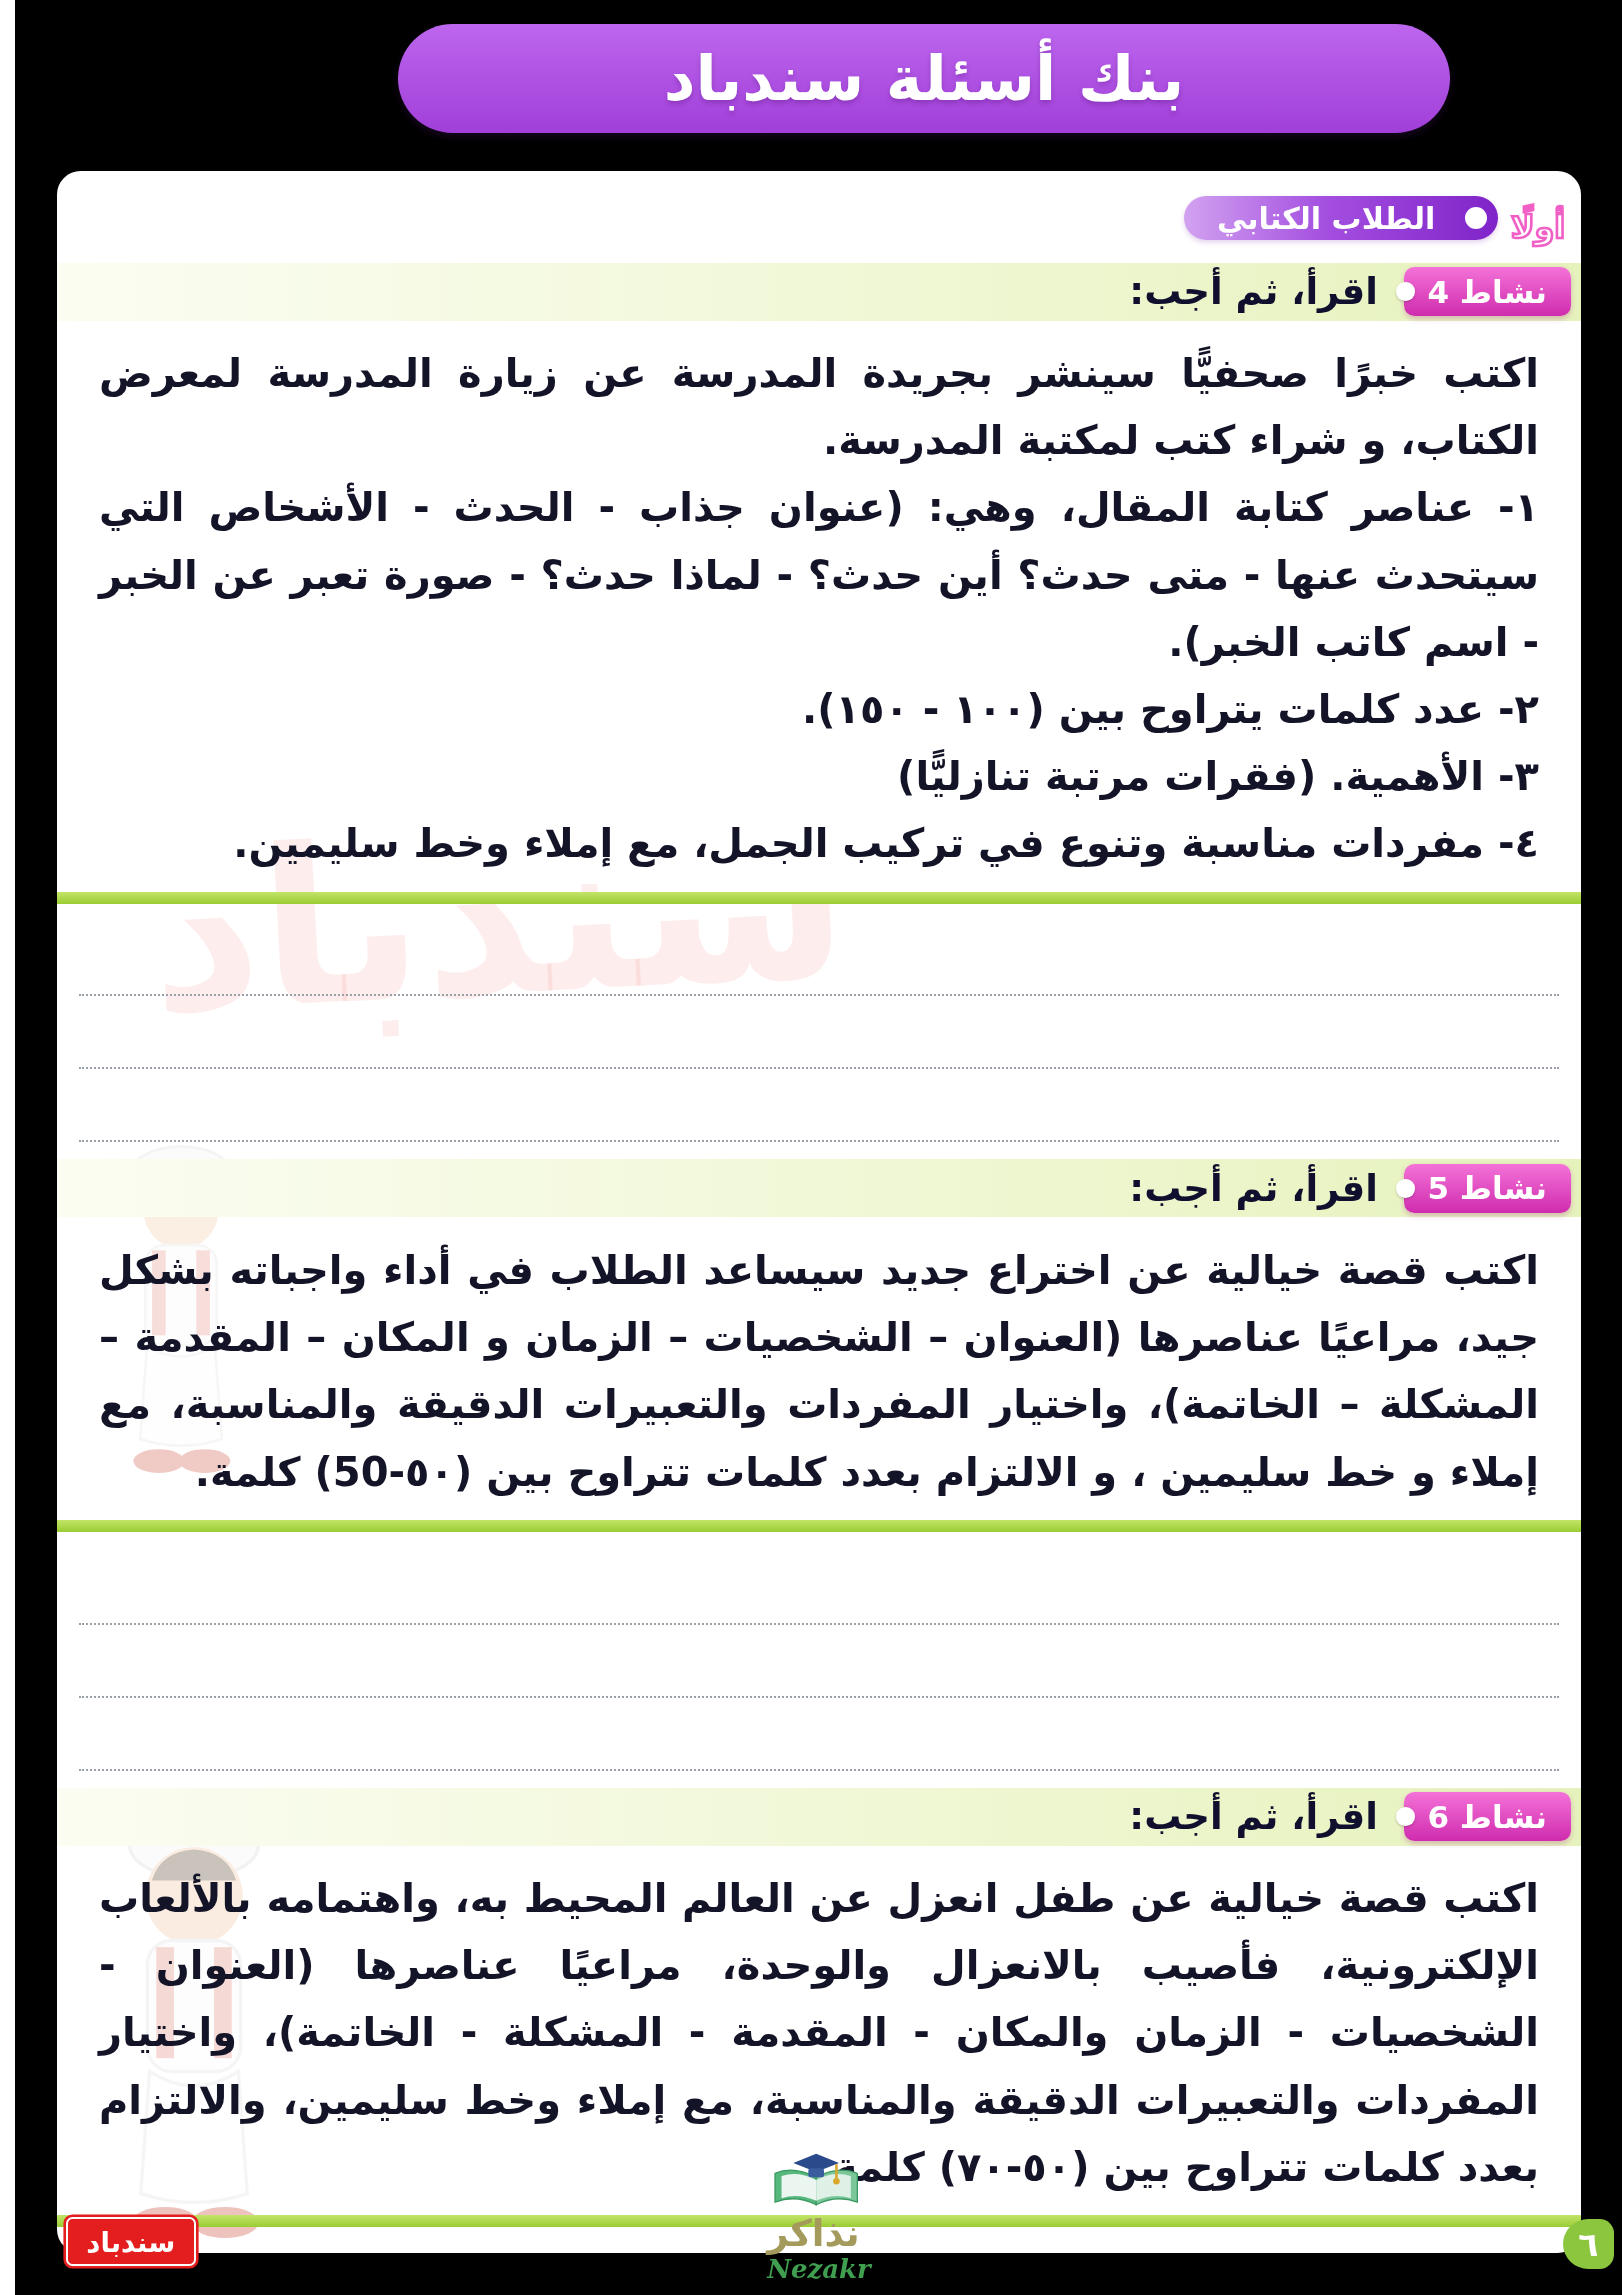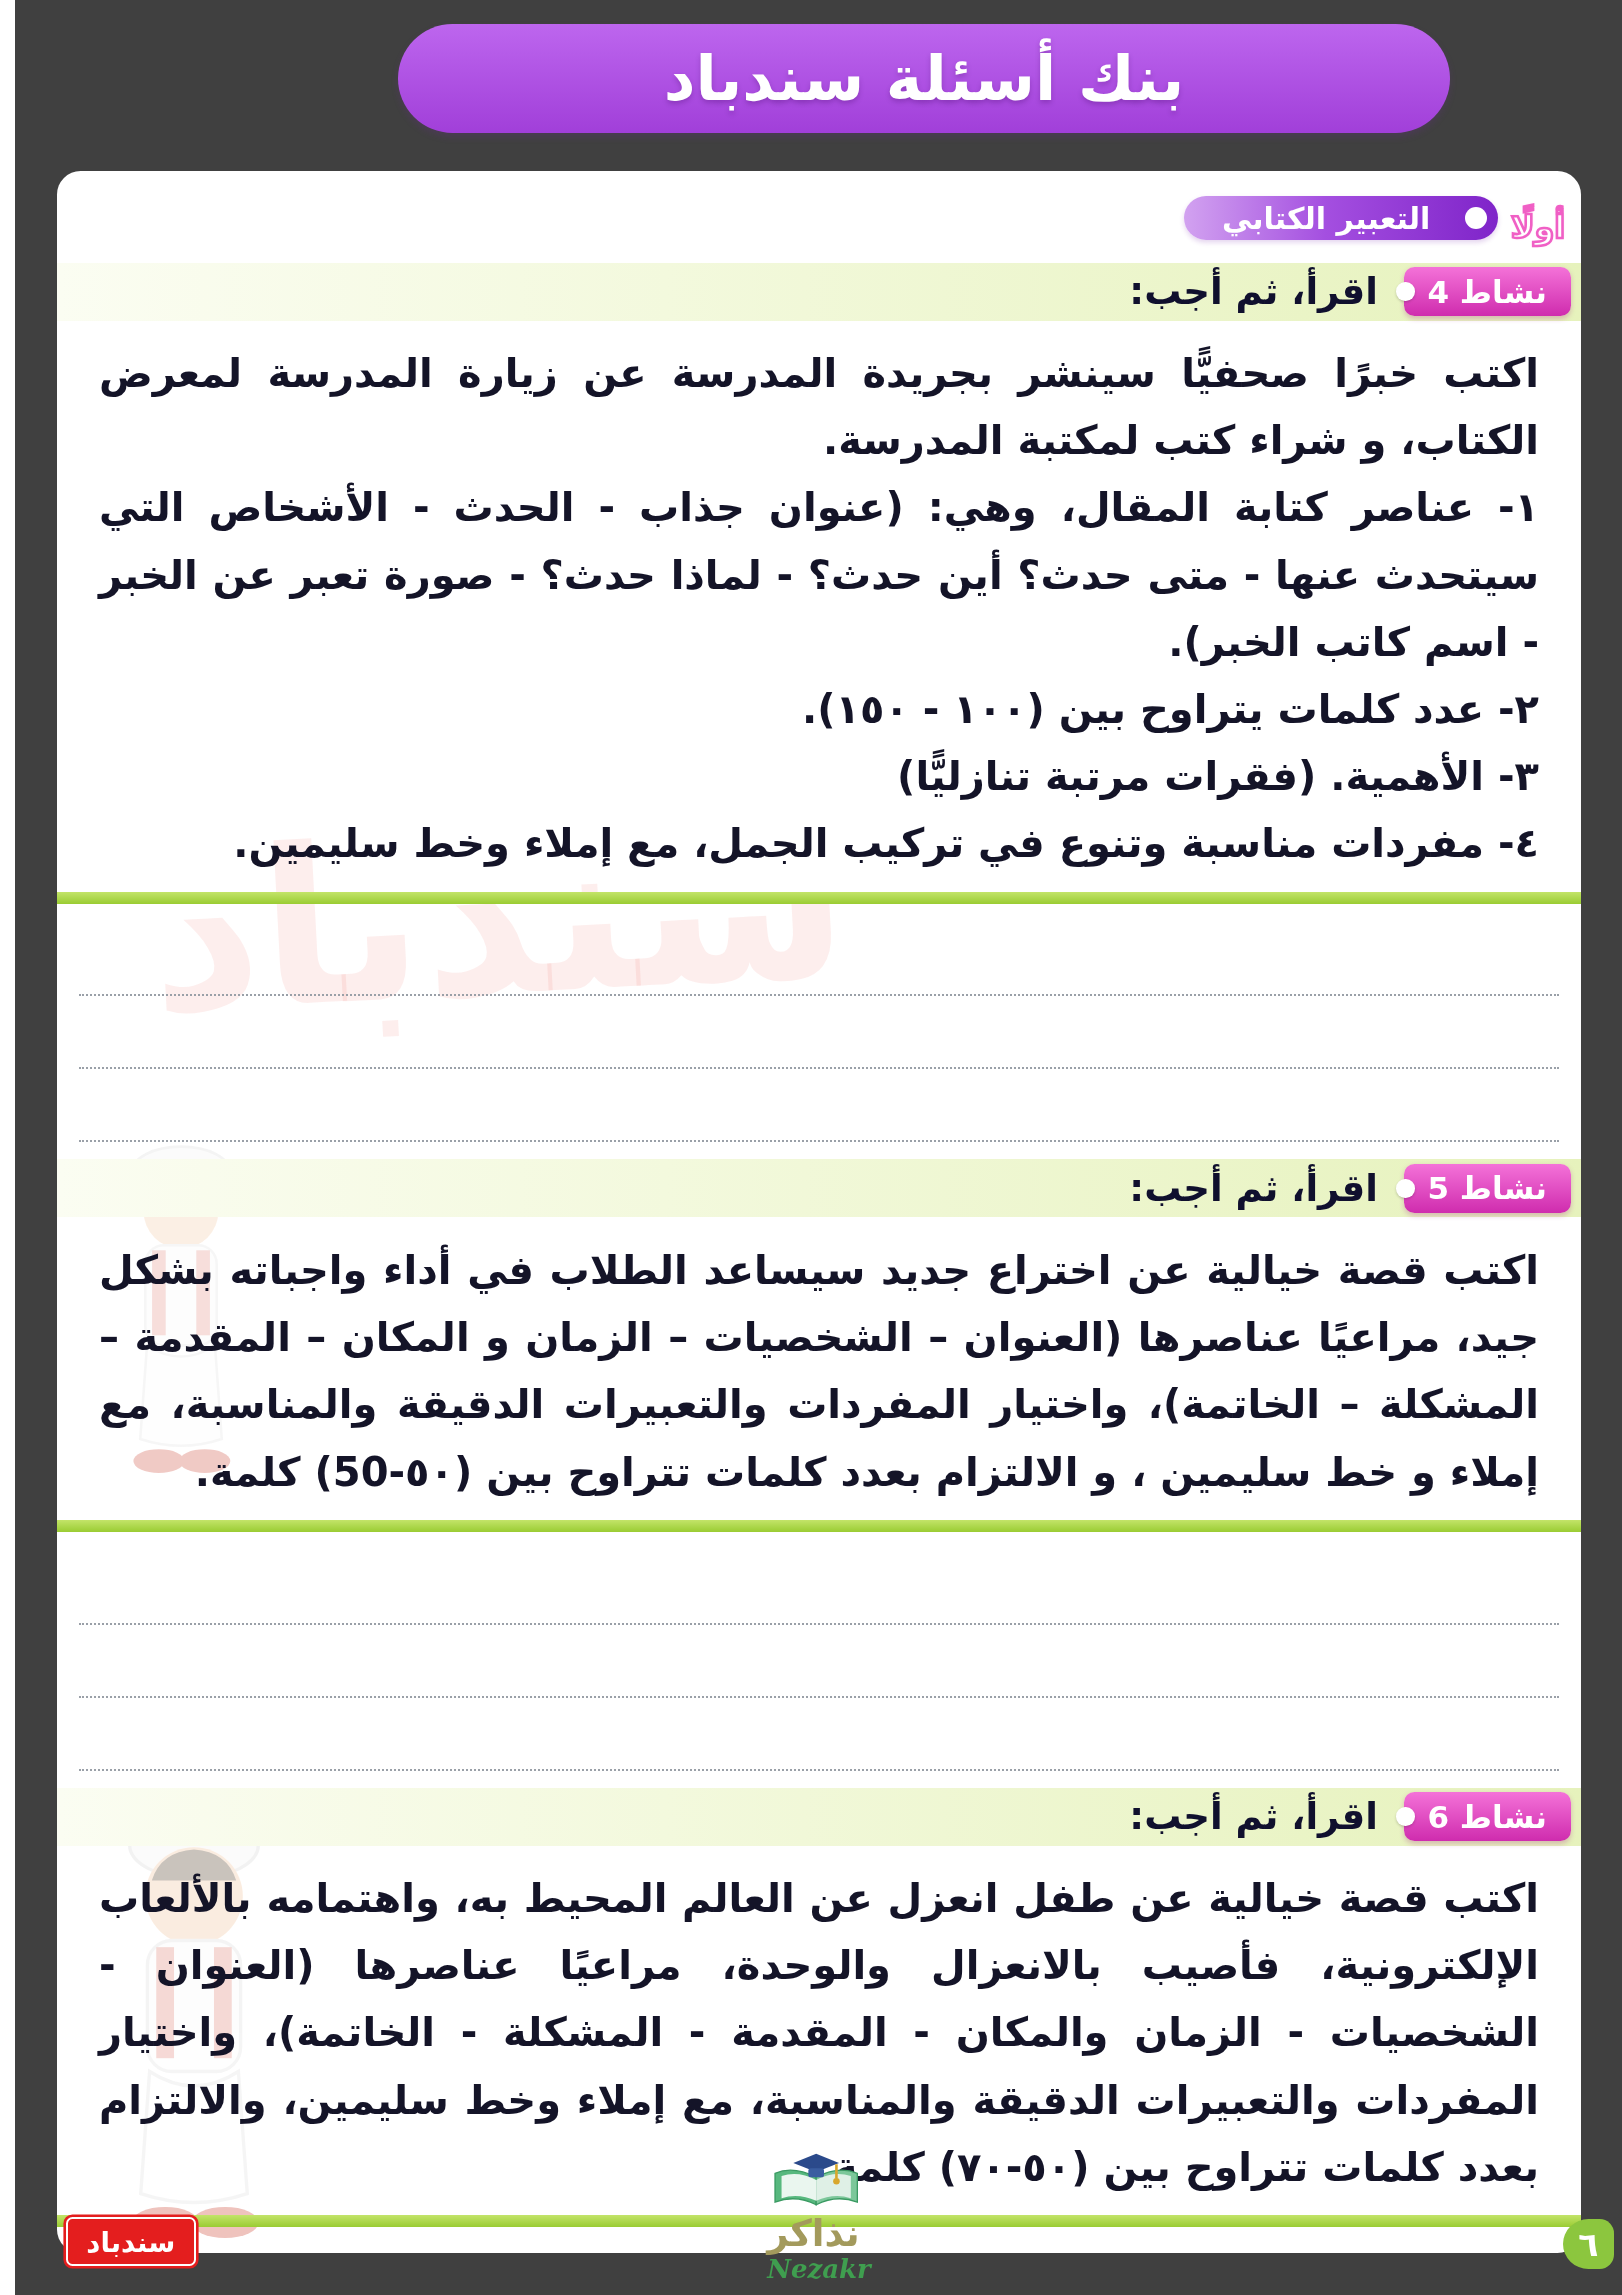--- a/index.html
+++ b/index.html
@@ -1,19 +1,19 @@
 <!DOCTYPE html>
 <html lang="ar" dir="rtl" style="font-size:10.5px"><head>
 <meta charset="utf-8">
 <style>
   * { margin:0; padding:0; box-sizing:border-box; }
   html,body { width:1623px; height:2295px; overflow:hidden; }
   body { font-family:"DejaVu Sans", sans-serif; }
 
-  .page { position:relative; width:1608px; height:2295px; background:#404040; direction:rtl; overflow:hidden; }
+  .page { position:relative; width:1608px; height:2295px; background:#000000; direction:rtl; overflow:hidden; }
 
   
   .banner { position:absolute; top:23.6px; left:383px; right:173px; height:109px;
             background:linear-gradient(180deg,#bd66ee 0%, #a13fd9 100%);
             border-radius:56px; display:flex; align-items:center; justify-content:center;
             box-shadow:0 3.9px 7.9px rgba(120,40,170,.18); }
   .banner-text { color:#fff; font-size:62px; font-weight:bold; letter-spacing:0.7px;
                  text-shadow:0 2.6px 5.2px rgba(60,0,90,.25); }
 
   
@@ -115,21 +115,21 @@
       <ellipse cx="74" cy="386" rx="30" ry="14" fill="#cc4433"></ellipse>
       <ellipse cx="128" cy="386" rx="30" ry="14" fill="#cc4433"></ellipse>
     </svg>
 
     <div class="card-content">
 
       <div class="section-header">
         <span class="order-label">أولًا</span>
         <div class="pill">
           <span class="pill-dot"></span>
-          <span>التعبير الكتابي</span>
+          <span>الطلاب الكتابي</span>
         </div>
       </div>
 
       <div class="activity">
         <div class="activity-header">
           <div class="badge">نشاط 4</div>
           <span class="badge-dot"></span>
           <span class="prompt">اقرأ، ثم أجب:</span>
         </div>
         <div class="activity-text">اكتب خبرًا صحفيًّا سينشر بجريدة المدرسة عن زيارة المدرسة لمعرض الكتاب، و شراء كتب لمكتبة المدرسة.

